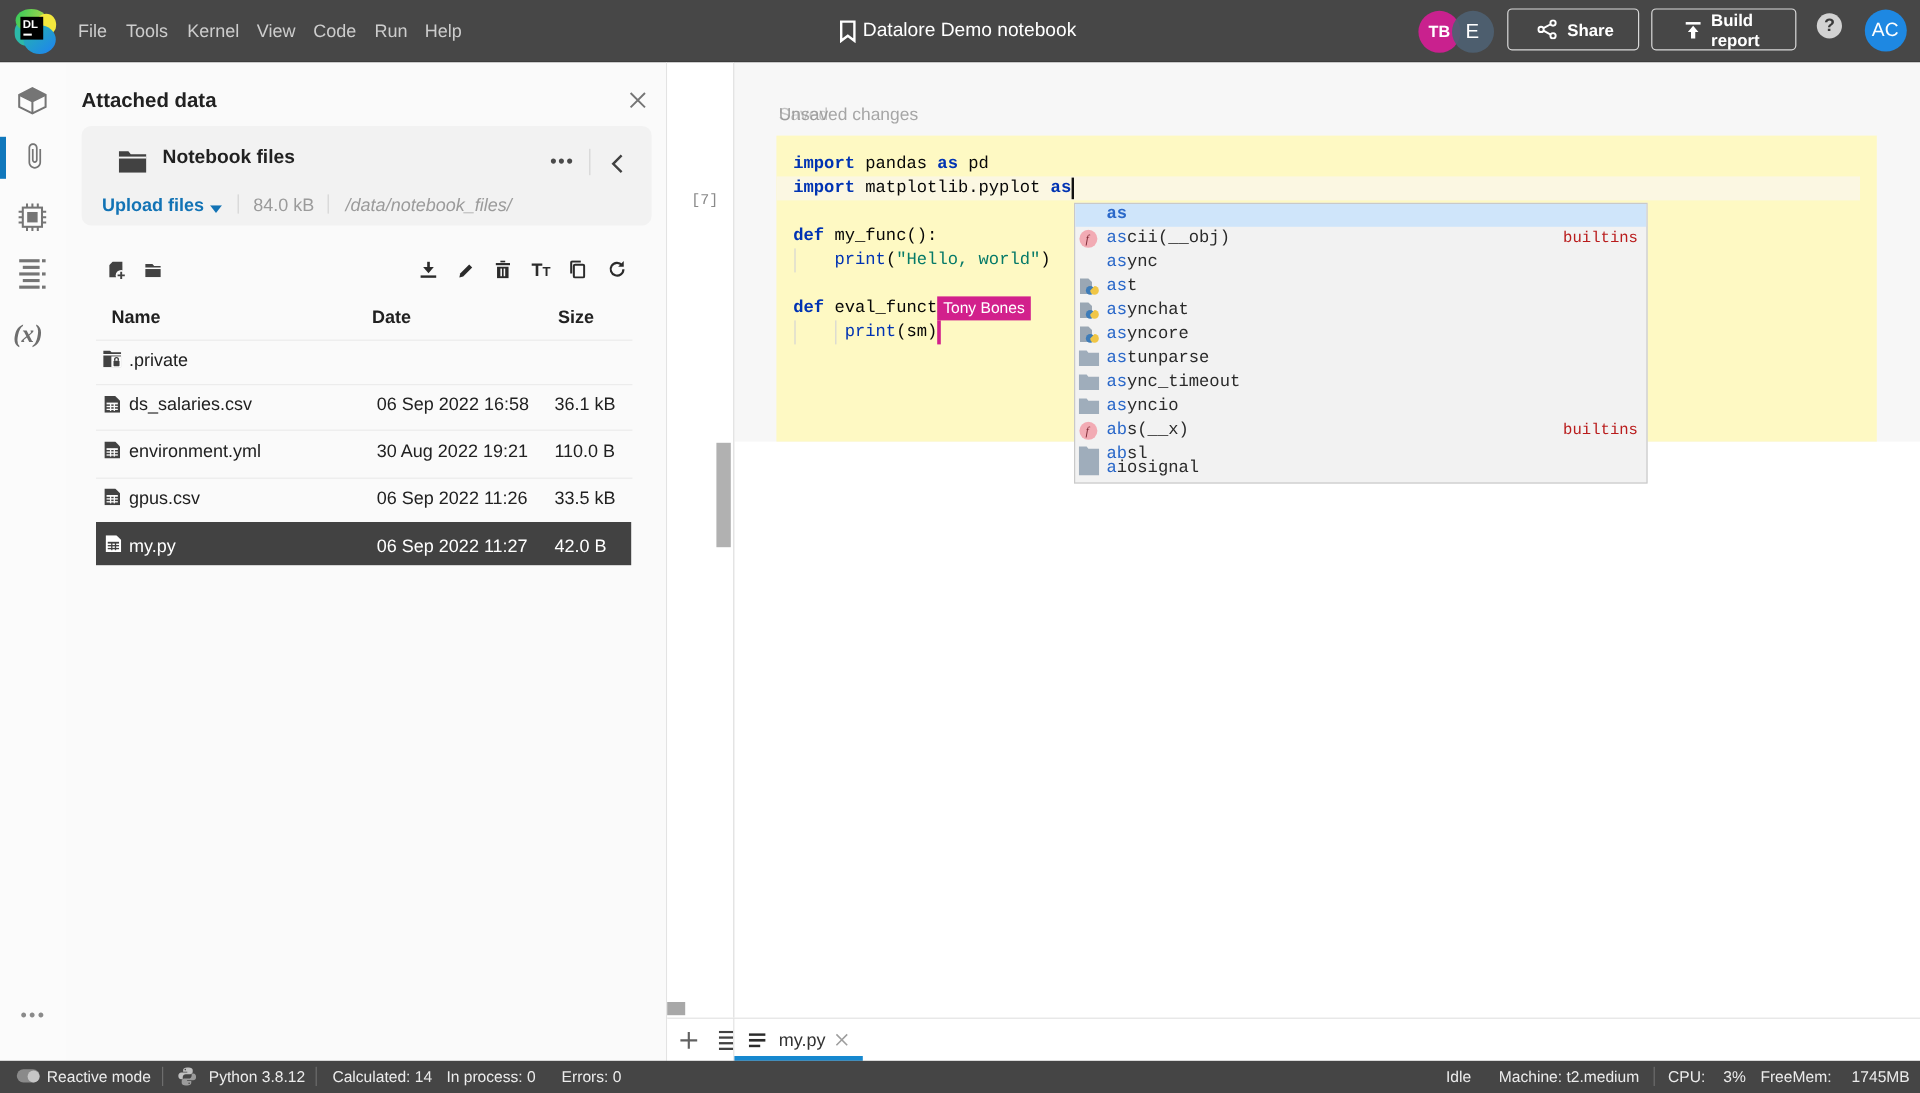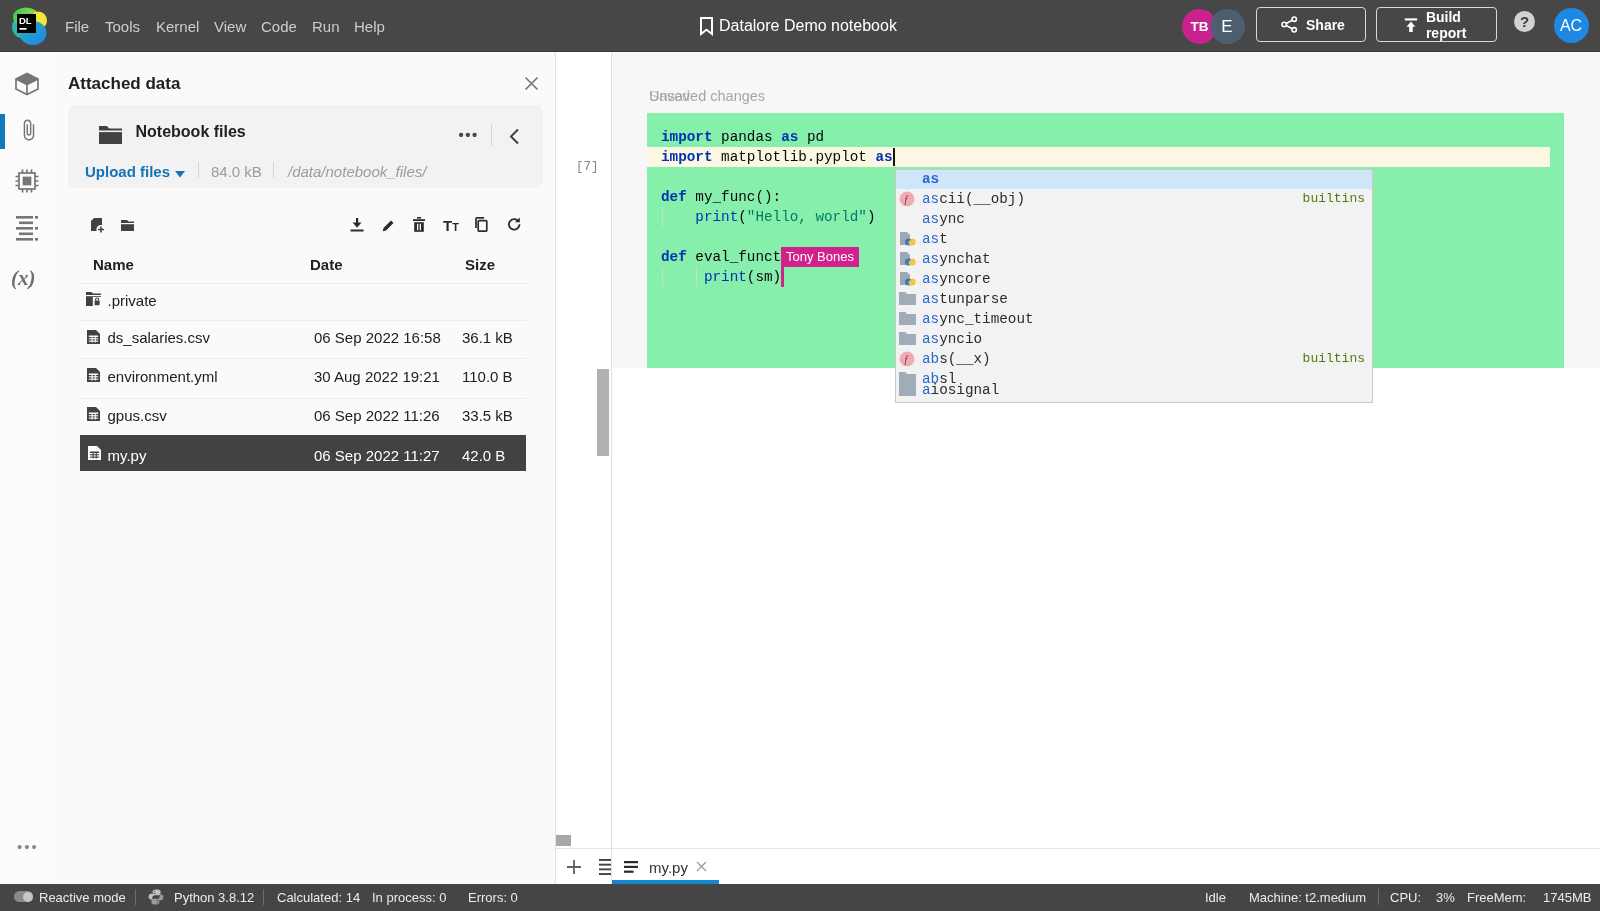--- a/index.html
+++ b/index.html
@@ -38,21 +38,21 @@
   .frow { position:absolute; left:52.5px; font-size:15px; color:#212121; }
   .fdate { position:absolute; left:259px; font-size:15px; color:#212121; }
   .fsize { position:absolute; left:407px; font-size:15px; color:#212121; }
   #selrow { position:absolute; left:24.5px; top:383px; width:446.5px; height:36px; background:#424242; color:#fff; }
 
   
   #gutterstrip { left:556px; top:52px; width:56px; height:796px; background:#fff; border-right:1px solid #dedede; }
   #vthumb { left:597px; top:369px; width:12px; height:87px; background:#b1b1b1; }
   #hthumb { left:556px; top:835px; width:15px; height:11px; background:#a8a8a8; }
   #editor-gray { left:612px; top:52px; width:988px; height:316px; background:#f7f7f7; }
-  #cell { left:647px; top:113px; width:917px; height:255px; background:#86efac; }
+  #cell { left:647px; top:113px; width:917px; height:255px; background:#fef9c3; }
   #cellnum { left:576px; top:160px; font-size:12.5px; color:#8a8a8a; }
   .codeline { position:absolute; left:14px; height:20px; font-size:14.3px; line-height:20px; white-space:pre;
               font-family:"Liberation Mono", monospace; color:#080808; }
   .kw { color:#0033b3; font-weight:bold; }
   .fn { color:#0033b3; }
   .str { color:#067a68; }
   #yellowline { position:absolute; left:0px; top:34px; width:903px; height:20px; background:#fbf7e2; }
   .iguide { position:absolute; width:1px; background:#d5d5d5; }
   #caret1 { position:absolute; left:245.5px; top:35px; width:2px; height:18px; background:#111; }
   #tony { position:absolute; left:134px; top:133.5px; height:20px; background:#d2208c; color:#fff;
@@ -62,21 +62,21 @@
   #saved2 { position:absolute; left:649px; top:88px; font-size:14.5px; color:rgba(145,145,145,.8); }
 
   
   #popup { left:895px; top:169px; width:478px; height:234px; background:#f2f2f2;
            border:1px solid #c9c9c9; overflow:hidden; }
   .prow { position:absolute; left:0; width:476px; height:20px; font-family:"Liberation Mono", monospace;
           font-size:14.3px; line-height:20px; color:#2b2b2b; }
   .pblue { color:#2a68c9; }
   .picon { position:absolute; left:3px; top:2px; width:17px; height:16px; }
   .ptxt { position:absolute; left:26px; }
-  .bins { position:absolute; right:7px; color:#4d7c0f; font-size:13px; }
+  .bins { position:absolute; right:7px; color:#b91c1c; font-size:13px; }
 
   
   #tabbar { left:556px; top:848px; width:1044px; height:36px; background:#fff; border-top:1px solid #e3e3e3; }
   #tabbar-left-border { left:611px; top:848px; width:1px; height:36px; background:#e3e3e3; }
   #tabunderline { left:612px; top:880px; width:107px; height:4px; background:#1688cf; }
   #statusbar { left:0; top:884px; width:1600px; height:27px; background:#454545; color:#ececec; font-size:13px; }
   .sbit { position:absolute; top:6px; }
   .sbsep { position:absolute; top:5px; width:1px; height:16px; background:#6d6d6d; }
 </style>
 </head>

